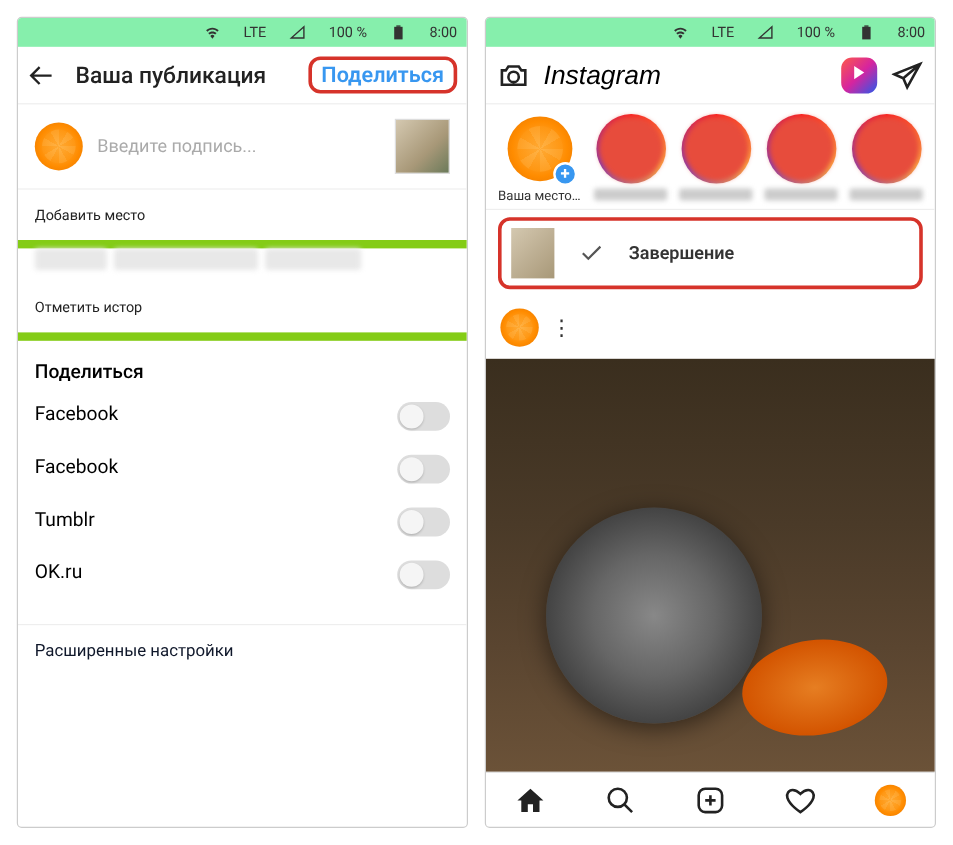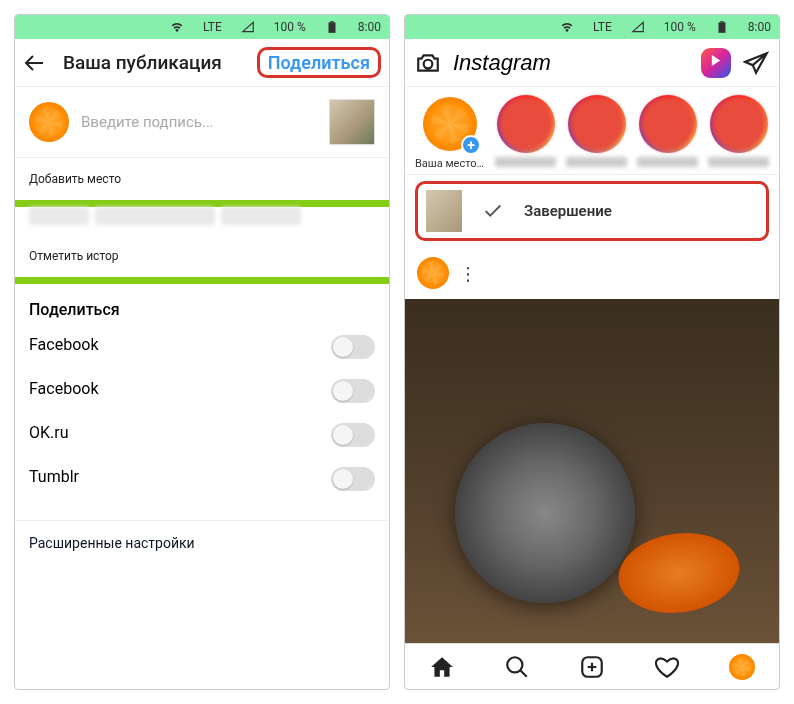--- a/index.html
+++ b/index.html
@@ -103,25 +103,25 @@
   <div class="section-title">Поделиться</div>
   <div class="toggle-row">
     <span>Facebook</span>
     <div class="toggle"></div>
   </div>
   <div class="toggle-row">
     <span>Facebook</span>
     <div class="toggle"></div>
   </div>
   <div class="toggle-row">
+    <span>Tumblr</span>
+    <div class="toggle"></div>
+  </div>
+  <div class="toggle-row">
     <span>OK.ru</span>
-    <div class="toggle"></div>
-  </div>
-  <div class="toggle-row">
-    <span>Tumblr</span>
     <div class="toggle"></div>
   </div>
 
   <div class="advanced">Расширенные настройки</div>
 </div>
 
 <div class="phone">
   <div class="statusbar">
     <svg viewBox="0 0 24 24">
         <path fill="#333" d="M12 21l-3-4c1-1 2-1.5 3-1.5s2 .5 3 1.5zm-6-8c3-3 9-3 12 0l-2 2c-2-2-6-2-8 0zm-3-4c5-5 13-5 18 0l-2 2c-4-4-10-4-14 0z"></path>

